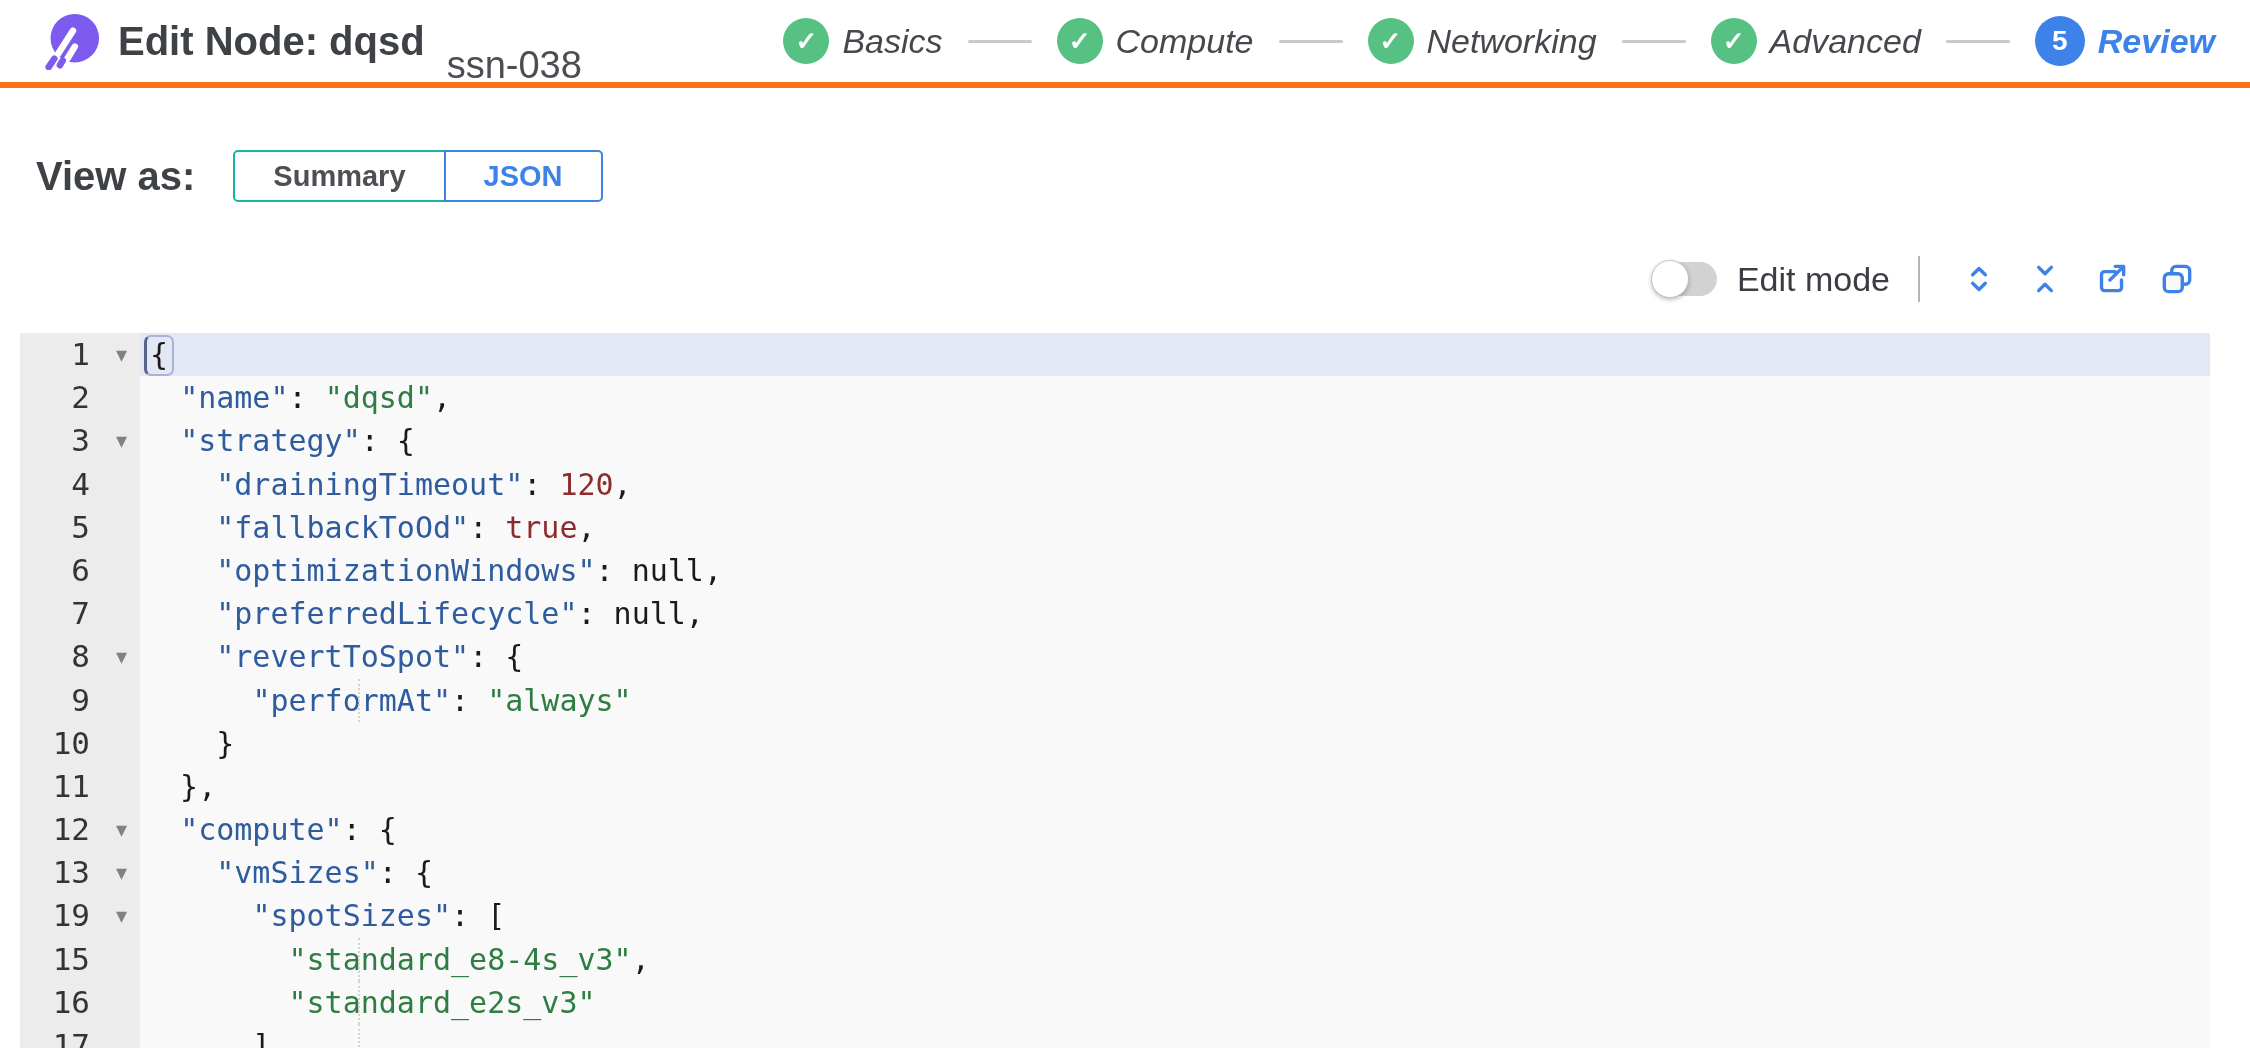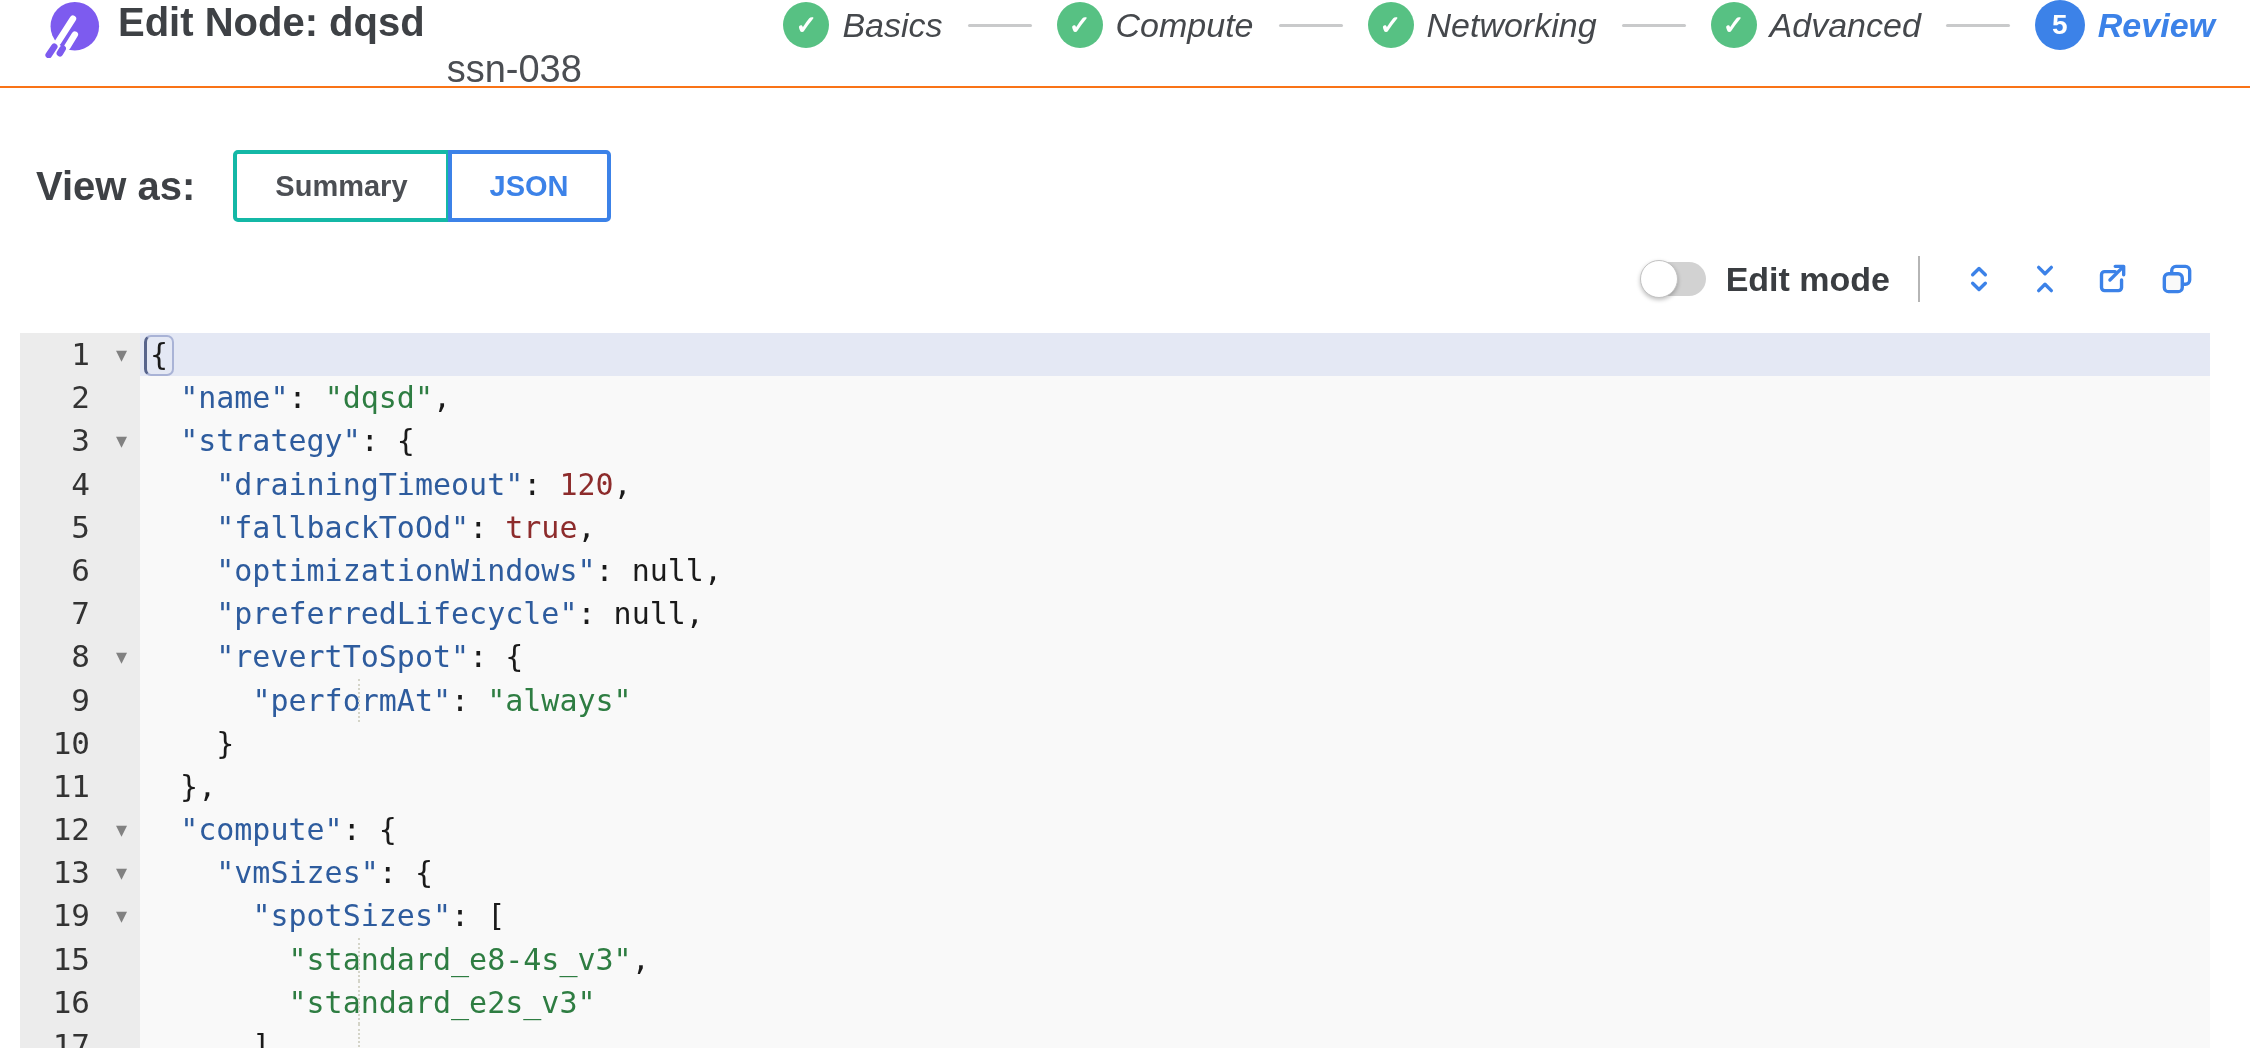--- a/index.html
+++ b/index.html
@@ -1,53 +1,53 @@
 <!DOCTYPE html>
 <html style="--accent: #3c82e8; --green: #57c183; --purple: #7d5bef; --header-text: #3e4145; --editor-bg: #f9f9f9; --gutter-bg: #ececec; --active-line: #e4e8f4; --tk-key: #2e5c9e; --tk-str: #2e7d42; --tk-num: #8d2c2c; --tk-bool: #8d2c2c; --tk-plain: #1a1a1a;"><head>
 <meta charset="utf-8">
 <style>
   * { margin:0; padding:0; box-sizing:border-box; }
   html,body { width:2250px; height:1048px; overflow:hidden; background:#ffffff;
               font-family:"Liberation Sans", sans-serif; }
 
   
   .header { position:absolute; left:0; top:0; width:2250px; height:88px;
-            display:flex; align-items:flex-start; padding:0 35px 0 44px;
-            border-bottom:2px solid #f97316; background:#fff; }
+            display:flex; align-items:center; padding:0 35px 0 44px;
+            border-bottom:6px solid #f97316; background:#fff; }
   .logo { width:56px; height:58px; margin-right:18px; flex:0 0 auto; }
   .title { font-size:40px; font-weight:700; color:var(--header-text); white-space:nowrap; }
   .subtitle { margin-left:22px; font-size:38px; color:#4b4e53; white-space:nowrap;
               overflow:hidden; width:162px; flex:0 0 auto;margin-top:48px; }
   .stepper { margin-left:auto; display:flex; align-items:center; }
   .step { display:flex; align-items:center; cursor:pointer; }
   .step-circle { width:46px; height:46px; border-radius:50%; background:var(--green);
                  color:#fff; display:flex; align-items:center; justify-content:center;
                  font-size:26px; font-weight:700; flex:0 0 auto; }
   .step.current .step-circle { background:var(--accent); width:50px; height:50px; font-size:28px; }
   .step-label { margin-left:13px; font-size:34px; color:#45484c; white-space:nowrap;font-style:italic; }
   .step.current .step-label { color:var(--accent); font-weight:700; }
   .connector { width:64px; height:3px; background:#c9cacb; border-radius:2px; margin:0 25px; }
 
   
   .viewas { position:absolute; left:36px; top:150px; display:flex; align-items:center; }
   .viewas-label { font-size:40px; font-weight:700; color:#3e4145; margin-right:38px; }
-  .seg-btn { height:72px; background:#fff; border:4px solid #14b8a6; color:#4c4f54;
+  .seg-btn { height:52px; background:#fff; border:2px solid #14b8a6; color:#4c4f54;
              font-family:"Liberation Sans",sans-serif; font-size:29px; font-weight:700;
              padding:0 38px; cursor:pointer; }
   .seg-btn:first-of-type { border-radius:5px 0 0 5px; }
   .seg-btn:last-of-type { border-radius:0 5px 5px 0; margin-left:-2px; }
   .seg-btn.selected { border-color:var(--accent); color:var(--accent); position:relative; z-index:2; }
 
   
   .toolbar { position:absolute; top:256px; right:40px; display:flex; align-items:center; }
   .toggle { width:64px; height:34px; border-radius:17px; background:#d2d2d2;
             position:relative; cursor:pointer; flex:0 0 auto; }
   .knob { position:absolute; left:-2px; top:-2px; width:38px; height:38px; border-radius:50%;
           background:#fff; border:1px solid #c3c3c3; box-shadow:0 2px 4px rgba(0,0,0,.25); }
-  .editmode-label { margin-left:20px; font-size:34px; font-weight:700; color:#3a3d41; white-space:nowrap; }
+  .editmode-label { margin-left:20px; font-size:34px; font-weight:400; color:#3a3d41; white-space:nowrap; }
   .tdivider { width:2px; height:46px; background:#b5b5b5; margin:0 26px 0 28px; }
   .tool-icon { width:38px; height:38px; margin:0 14px; cursor:pointer; flex:0 0 auto; }
   .tool-icon svg { width:100%; height:100%; stroke:var(--accent); stroke-width:3.2;
                    fill:none; stroke-linecap:round; stroke-linejoin:round; }
 
   
   .editor { position:absolute; left:20px; top:333px; width:2190px; height:715px;
             background:var(--editor-bg); display:flex; overflow:hidden;
             font-family:"DejaVu Sans Mono", monospace; }
   .gutter { width:120px; background:var(--gutter-bg); flex:0 0 auto; }

